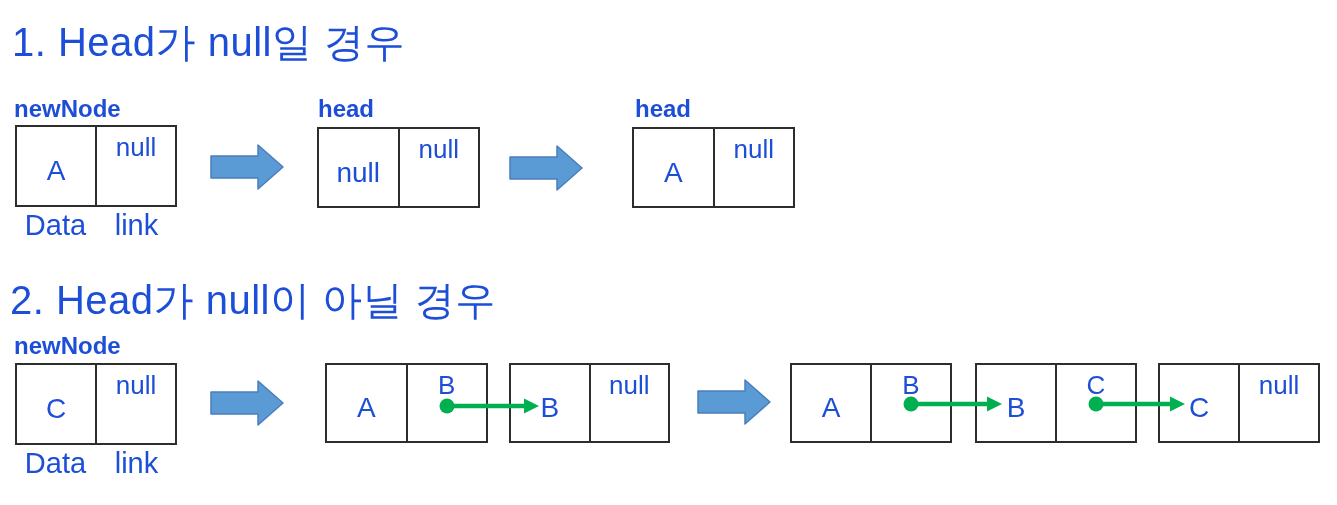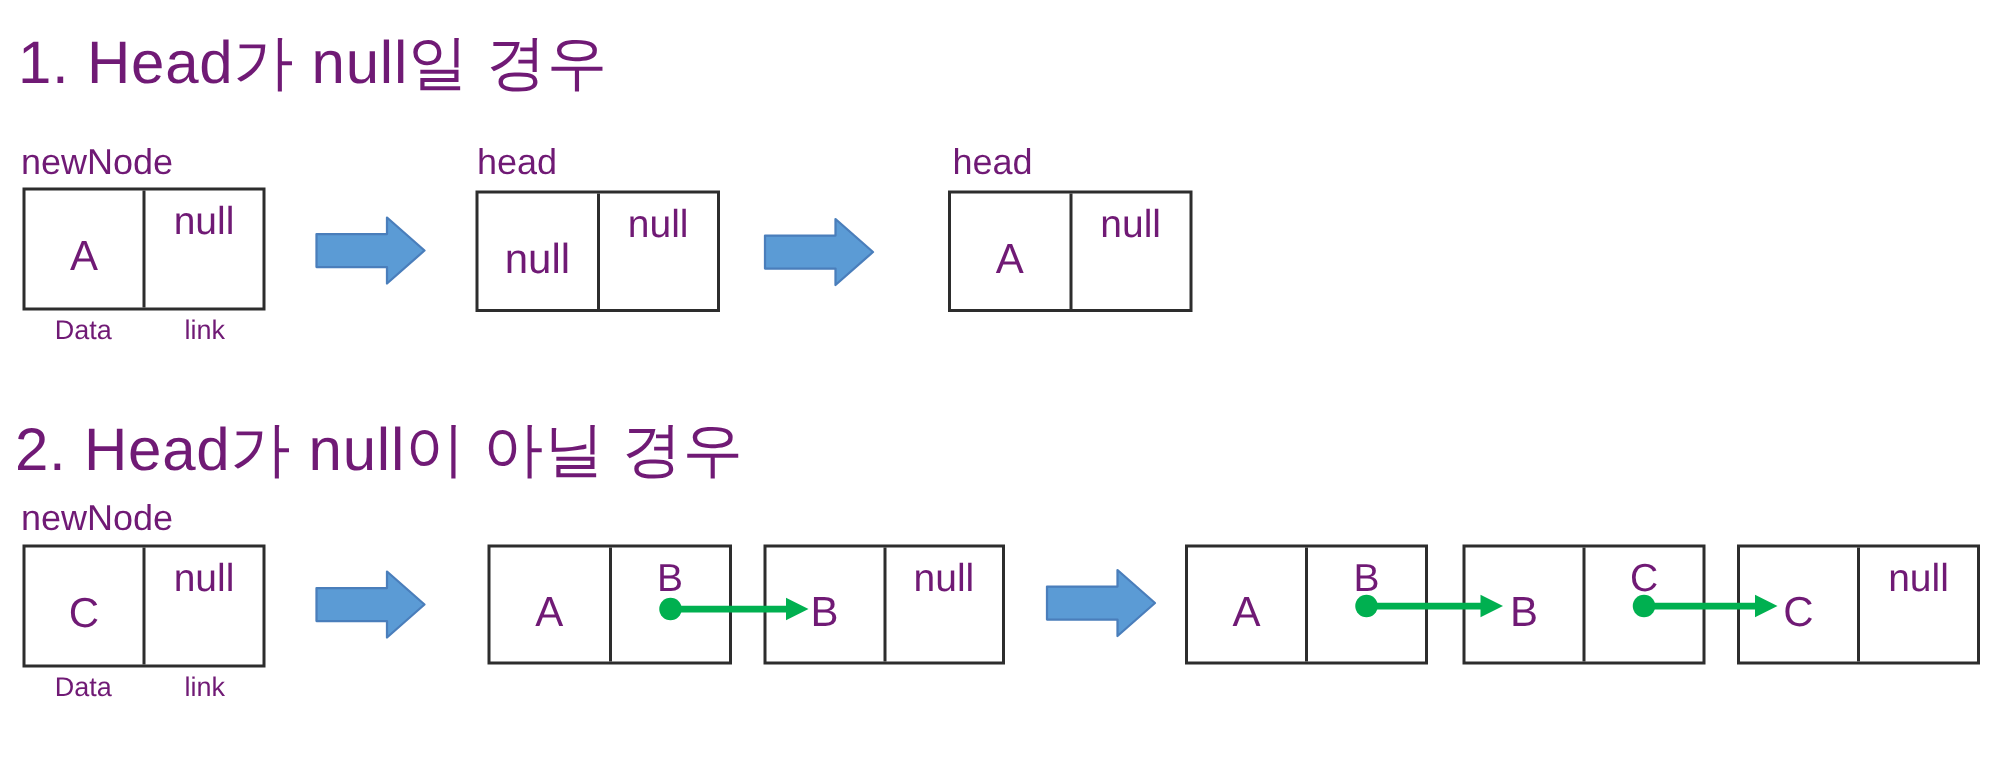--- a/index.html
+++ b/index.html
@@ -1,27 +1,27 @@
 <!DOCTYPE html>
 <html style="--arrow-blue: #5b9bd5; --arrow-blue-border: #4a7ebb; --link-green: #00b050; --box-border: #2d2d2d; --text: #000000;"><head>
 <meta charset="utf-8">
 <style>
   html,body{margin:0;padding:0;background:#fff;}
   .canvas{
     position:relative;width:1337px;height:505px;background:#fff;overflow:hidden;
-    font-family:"Liberation Sans","DejaVu Sans",sans-serif;color:#701a75;
+    font-family:"Liberation Sans","DejaVu Sans",sans-serif;color:#1d4ed8;
   }
   .title{position:absolute;font-size:40px;line-height:1;white-space:nowrap;letter-spacing:.5px;}
-  .var-label{position:absolute;font-size:24px;font-weight:normal;line-height:1;white-space:nowrap;}
+  .var-label{position:absolute;font-size:24px;font-weight:bold;line-height:1;white-space:nowrap;}
   .node{position:absolute;display:flex;border:2px solid #2d2d2d;box-sizing:border-box;background:#fff;}
   .cell{flex:1;display:flex;justify-content:center;box-sizing:border-box;}
   .cell + .cell{border-left:2px solid #2d2d2d;}
   .cell.data{align-items:center;font-size:28px;padding-top:10px;}
   .cell.link{align-items:flex-start;font-size:26px;padding-top:5px;}
-  .caption{position:absolute;font-size:18px;line-height:1;text-align:center;}
+  .caption{position:absolute;font-size:29px;line-height:1;text-align:center;}
   .overlay{position:absolute;left:0;top:0;pointer-events:none;}
   .flow-arrow{fill:var(--arrow-blue,#5b9bd5);stroke:var(--arrow-blue-border,#4a7ebb);stroke-width:1.5;stroke-linejoin:round;}
   .link-line{stroke:var(--link-green,#00b050);stroke-width:4.5;}
   .link-dot,.link-head{fill:var(--link-green,#00b050);}
 </style>
 </head>
 <body>
 
 <div class="canvas">
 

